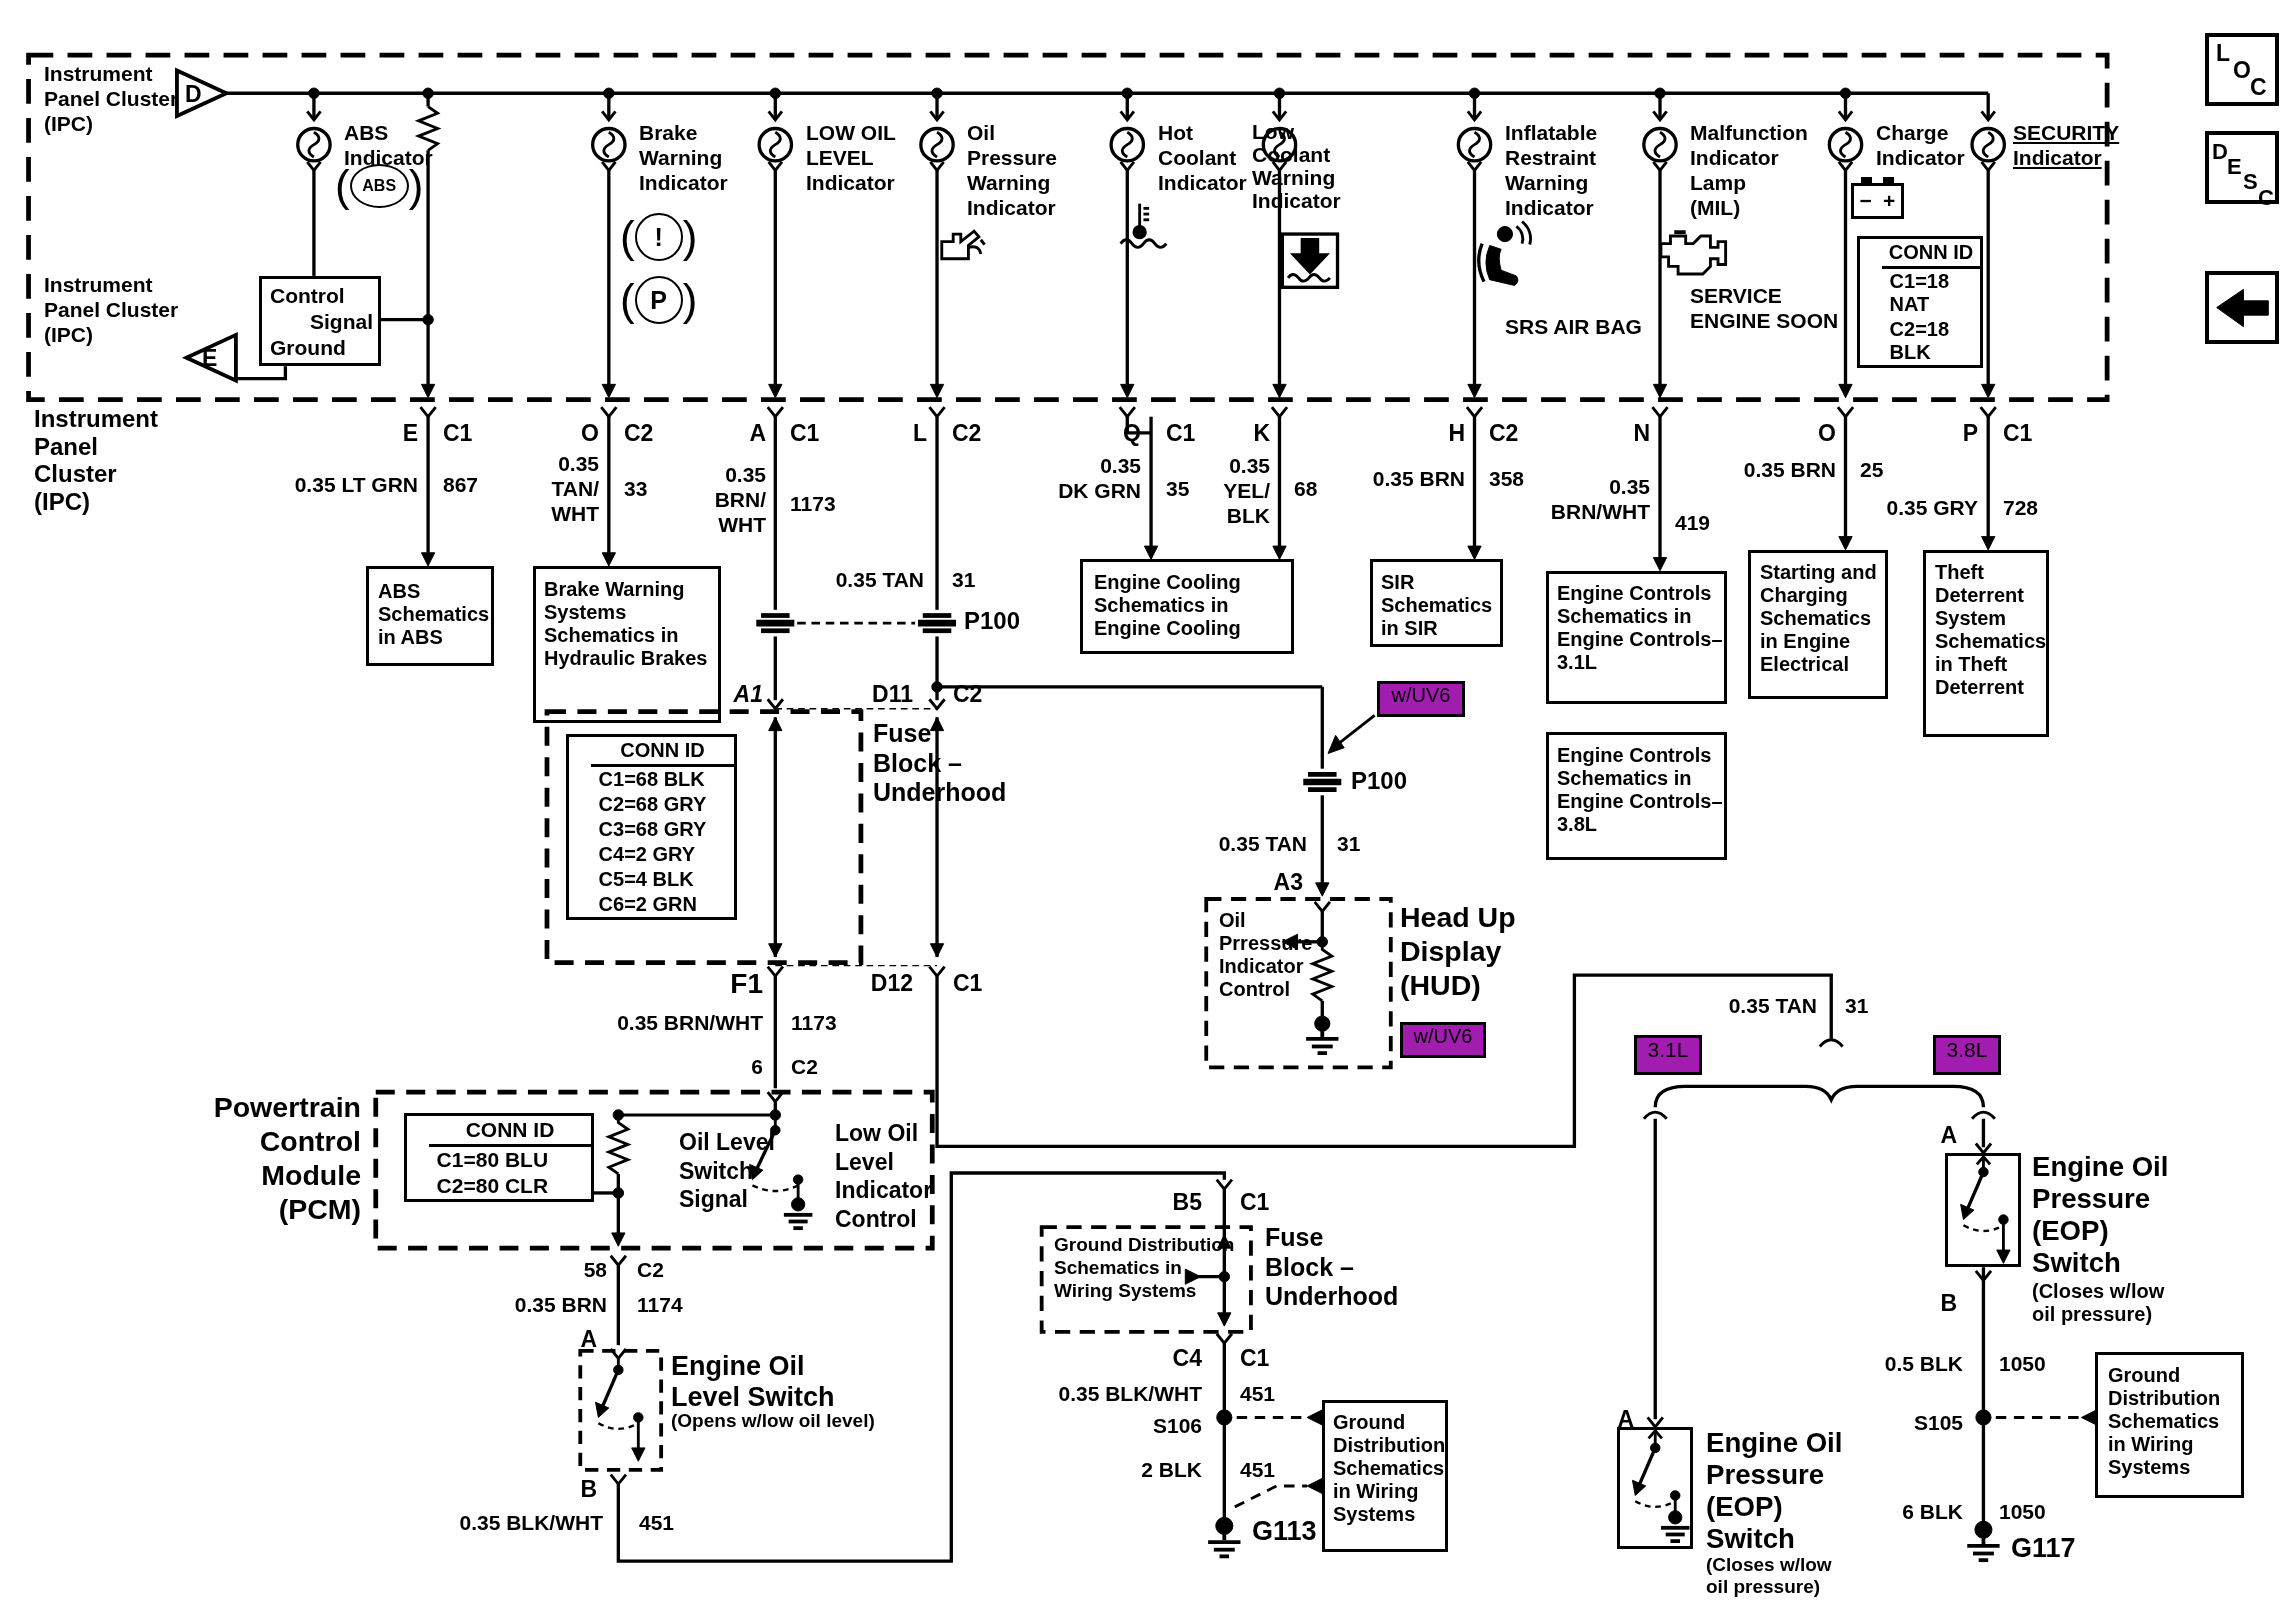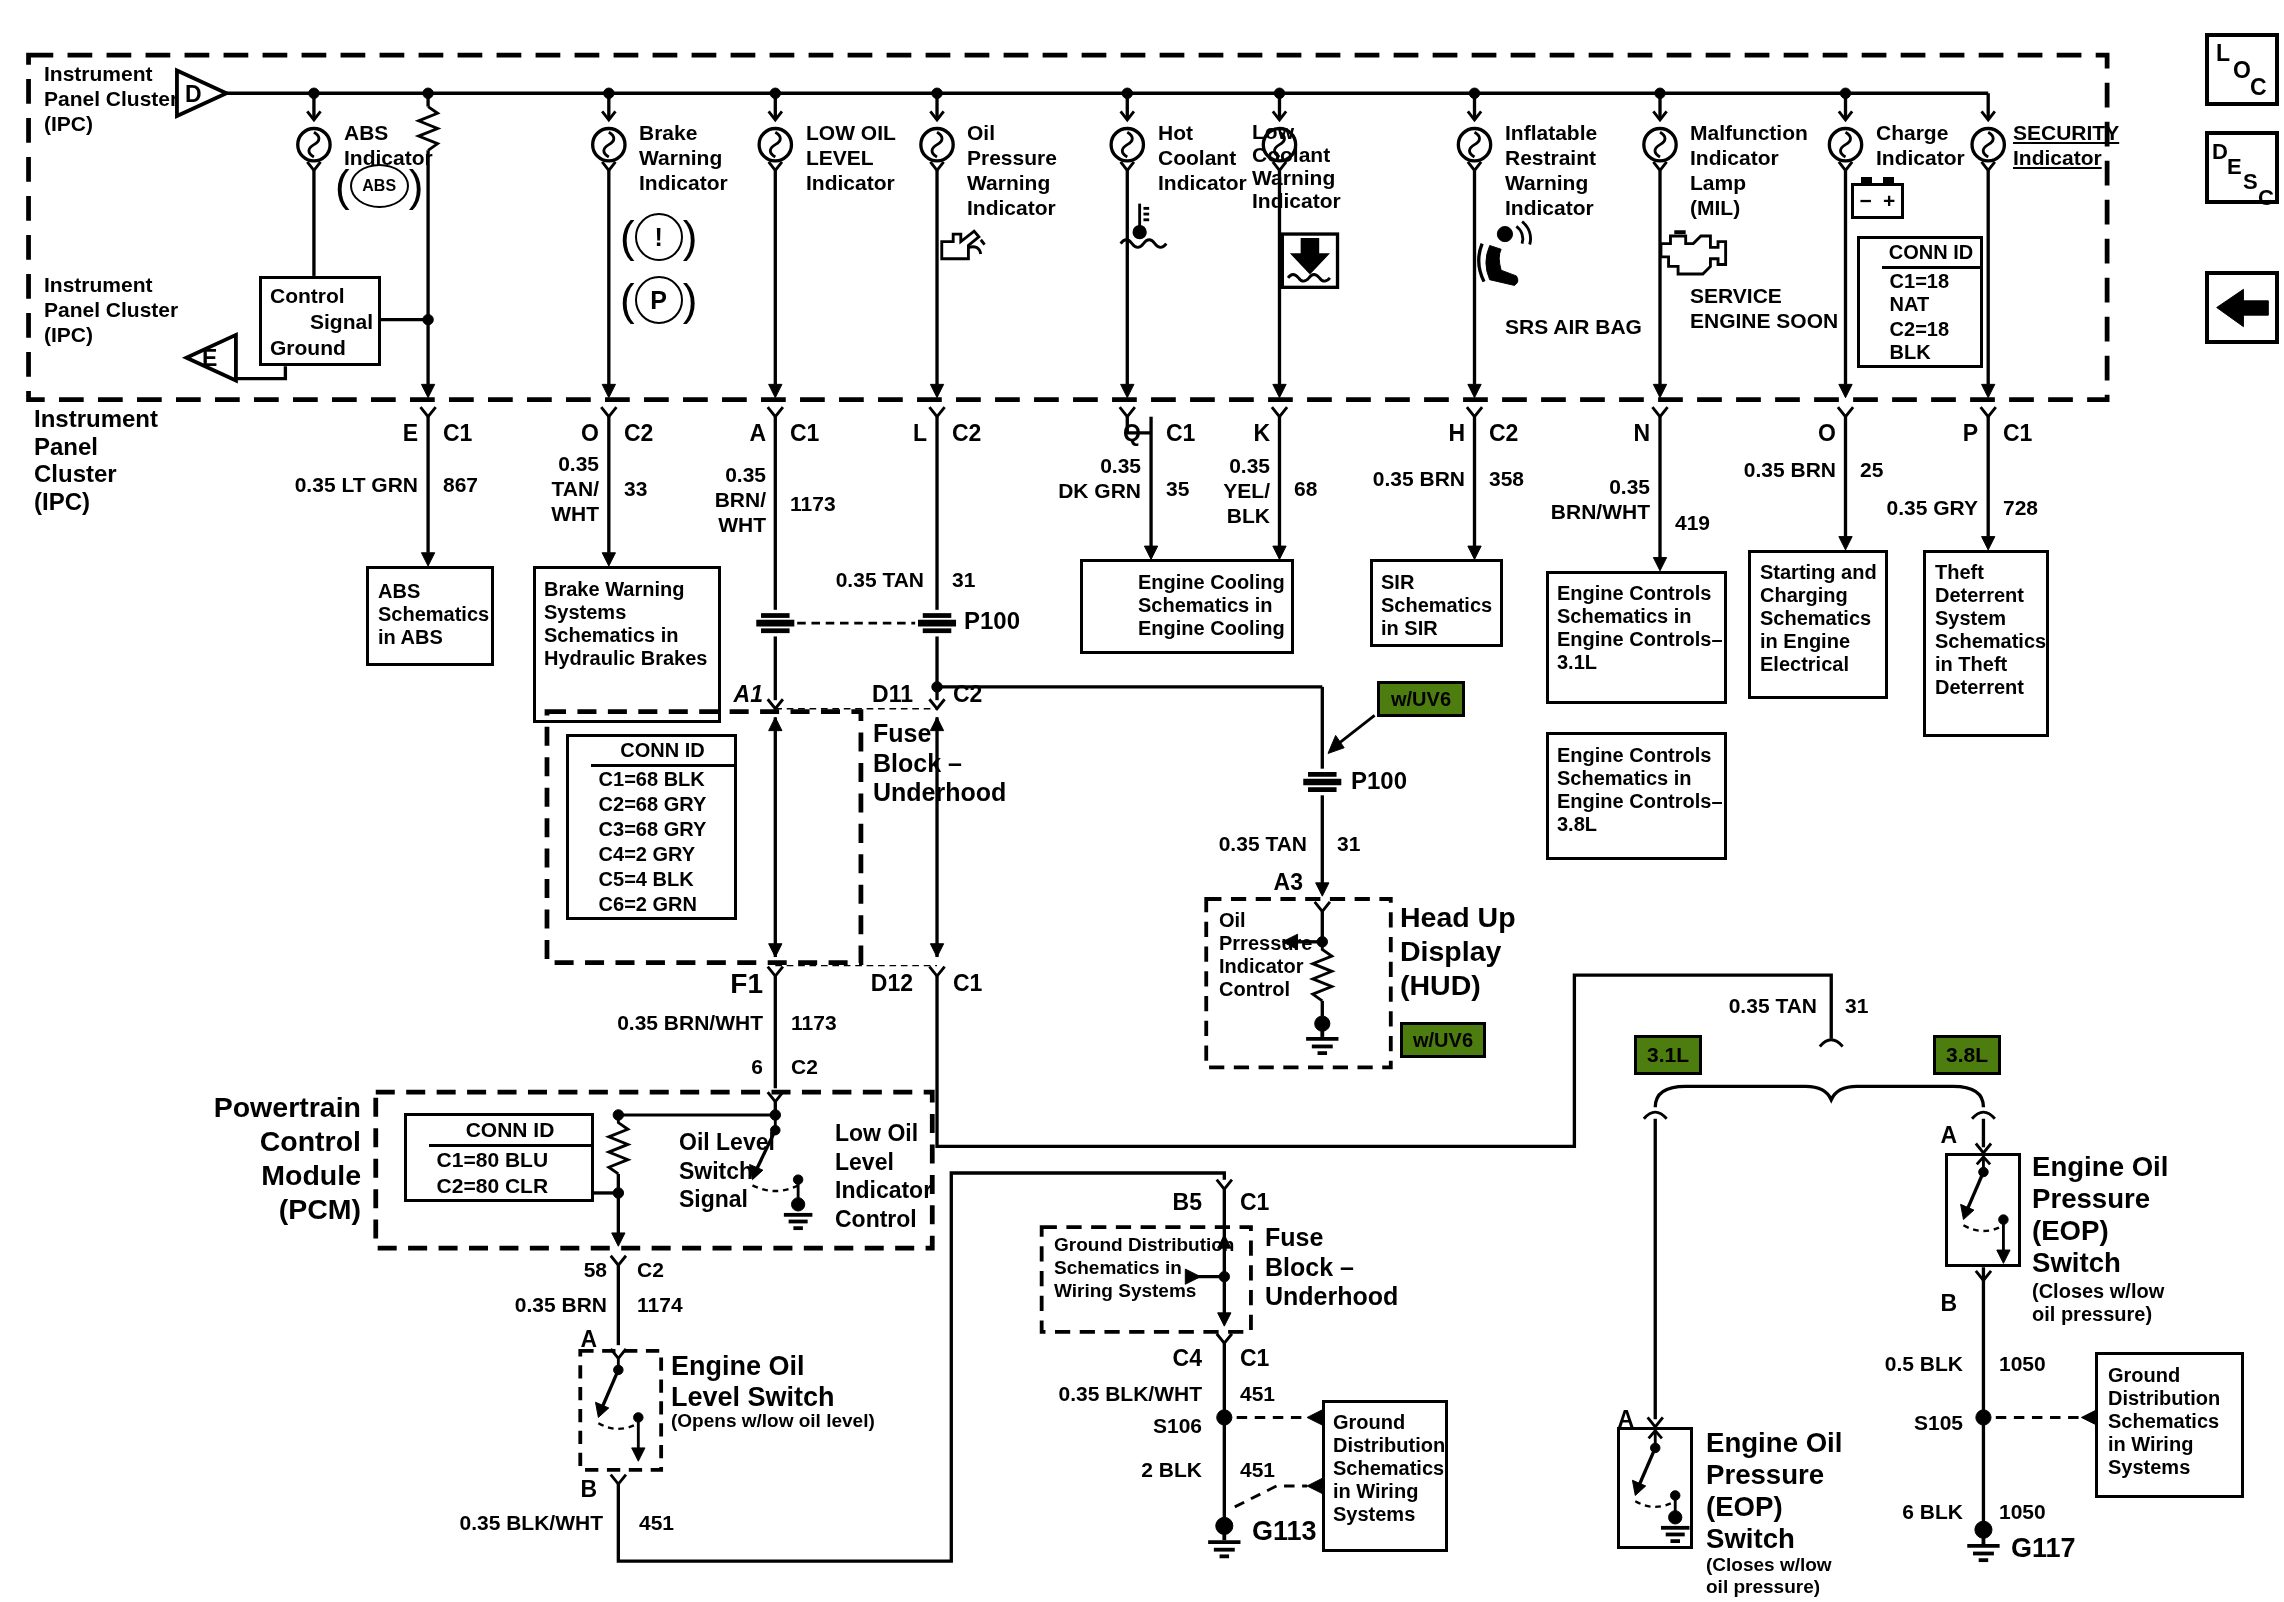--- a/index.html
+++ b/index.html
@@ -7,22 +7,22 @@
   #stage{position:relative;width:2285px;height:1603px;background:#fff;overflow:hidden;}
   svg{position:absolute;left:0;top:0;}
   svg *{stroke:#000;}
   .lbl{position:absolute;color:#000;font-weight:700;white-space:pre-line;line-height:24px;font-size:21px;}
   .lbl.r{transform:translateX(-100%);text-align:right;}
   .sbox{position:absolute;border:3.8px solid #000;background:transparent;box-sizing:border-box;}
   .connid{position:absolute;border:3.8px solid #000;background:#fff;box-sizing:border-box;padding-left:22px;}
   .connid .cid-title{font-weight:700;text-align:center;border-bottom:3.8px solid #000;padding:1.9px 5.7px;}
   .connid .cid-row{font-weight:700;padding:1px 7.6px;}
   .btn{position:absolute;border:4.8px solid #000;background:#fff;box-sizing:border-box;cursor:pointer;}
-  .minibox{position:absolute;border:3.8px solid #000;background:#4d7c0f;box-sizing:border-box;
-           display:flex;align-items:center;justify-content:center;font-weight:700;}
+  .minibox{position:absolute;border:3.8px solid #000;background:#a21caf;box-sizing:border-box;
+           display:flex;align-items:flex-start;justify-content:center;font-weight:400;}
   .icon-wrap{position:absolute;display:flex;align-items:center;font-weight:700;color:#000;}
   .paren{font-size:44px;font-weight:400;line-height:38px;}
   .circ{border:2.9px solid #000;border-radius:50%;display:flex;align-items:center;justify-content:center;font-weight:700;}
   .battery{position:absolute;border:3.8px solid #000;display:flex;align-items:center;justify-content:space-around;
            font-weight:700;font-size:21px;box-sizing:border-box;}
   .batt-term{position:absolute;top:-9.5px;width:11.4px;height:6.7px;background:#000;}
 </style>
 </head>
 <body>
 
@@ -528,21 +528,21 @@
       <div class="lbl" style="left: 1860px; top: 457px; line-height: 25px;">25</div>
       <div class="lbl r" style="left: 1978px; top: 495px; line-height: 25px;">0.35 GRY</div>
       <div class="lbl" style="left: 2003px; top: 495px; line-height: 25px;">728</div>
       <div class="lbl" style="left: 378px; top: 580px; font-size: 20px; line-height: 23px;">ABS
 Schematics
 in ABS</div>
       <div class="lbl" style="left: 544px; top: 578px; font-size: 20px; line-height: 23px;">Brake Warning
 Systems
 Schematics in
 Hydraulic Brakes</div>
-      <div class="lbl" style="left: 1094px; top: 571px; font-size: 20px; line-height: 23px; margin-left: 44px;">Engine Cooling
+      <div class="lbl" style="left: 1094px; top: 571px; font-size: 20px; line-height: 23px;">Engine Cooling
 Schematics in
 Engine Cooling</div>
       <div class="lbl" style="left: 1381px; top: 571px; font-size: 20px; line-height: 23px;">SIR
 Schematics
 in SIR</div>
       <div class="lbl" style="left: 1557px; top: 582px; font-size: 20px; line-height: 23px;">Engine Controls
 Schematics in
 Engine Controls–
 3.1L</div>
       <div class="lbl" style="left: 1557px; top: 744px; font-size: 20px; line-height: 23px;">Engine Controls

